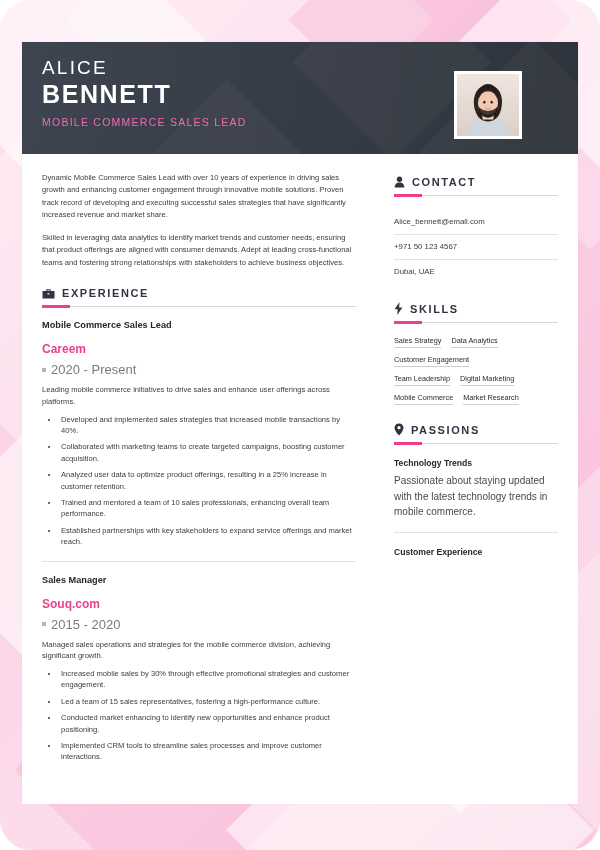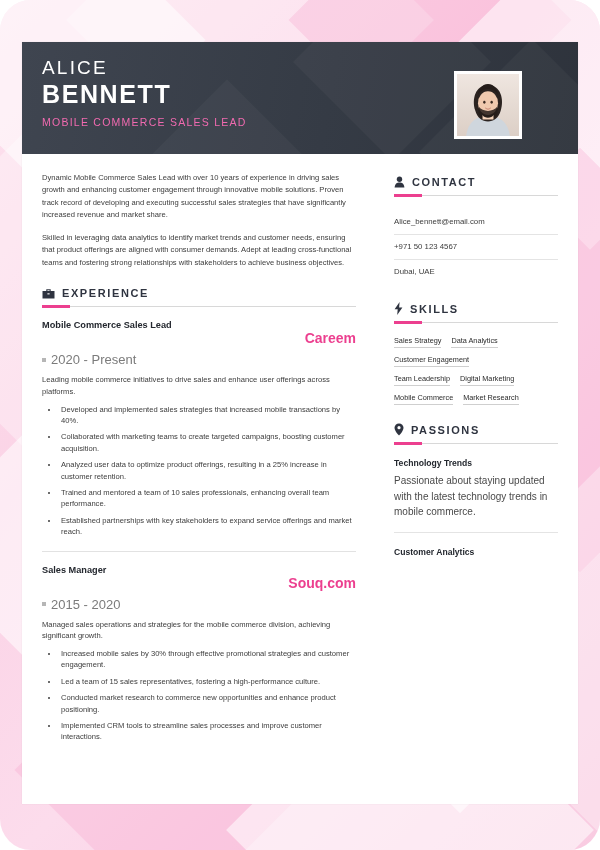--- a/index.html
+++ b/index.html
@@ -176,25 +176,24 @@
   }
 
   
   .job { margin-top: 13px; }
   .job-role {
     font-size: 9.2px;
     font-weight: bold;
     color: #24282f;
   }
   .job-company {
-    font-size: 14px;
+    font-size: 12px;
     font-weight: bold;
     color: #ec3f8f;
-    margin-top: 0;
-    text-align: right;
+    margin-top: 12px;
   }
   .job-date {
     display: flex;
     align-items: center;
     gap: 5px;
     margin-top: 6px;
     font-size: 13px;
     color: #7b7b7b;
   }
   .job-date .sq {
@@ -369,21 +368,21 @@
             <div class="job-role">Sales Manager</div>
             <div class="job-company">Souq.com</div>
             <div class="job-date">
               <span class="sq"></span>
               <span>2015 - 2020</span>
             </div>
             <p class="job-desc">Managed sales operations and strategies for the mobile commerce division, achieving significant growth.</p>
             <ul class="bullets">
               <li>Increased mobile sales by 30% through effective promotional strategies and customer engagement.</li>
               <li>Led a team of 15 sales representatives, fostering a high-performance culture.</li>
-              <li>Conducted market research to commerce new opportunities and enhance product positioning.</li>
+              <li>Conducted market enhancing to identify new opportunities and enhance product positioning.</li>
               <li>Implemented CRM tools to streamline sales processes and improve customer interactions.</li>
             </ul>
           </div>
         </div>
       </div>
 
       <div class="col-right">
 
         <div>
           <div class="sec-head">
@@ -447,20 +446,20 @@
           <div class="rule"></div>
 
           <div class="passion">
             <div class="passion-title">Technology Trends</div>
             <div class="passion-text">Passionate about staying updated with the latest technology trends in mobile commerce.</div>
           </div>
 
           <div class="passion-sep"></div>
 
           <div class="passion">
-            <div class="passion-title">Customer Analytics</div>
+            <div class="passion-title">Customer Experience</div>
           </div>
         </div>
 
       </div>
     </div>
   </div>
 </div>
 
 </body></html>

